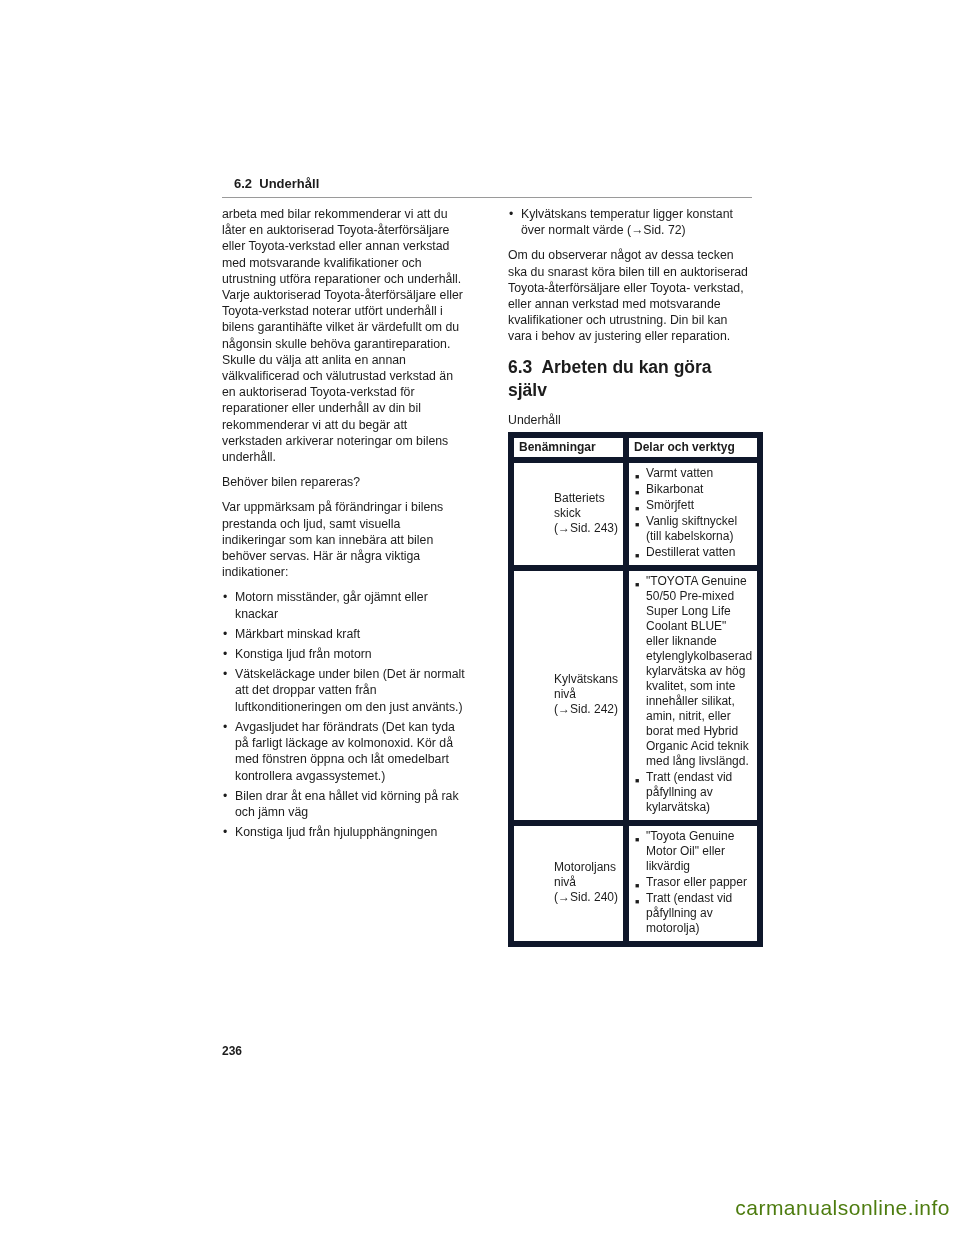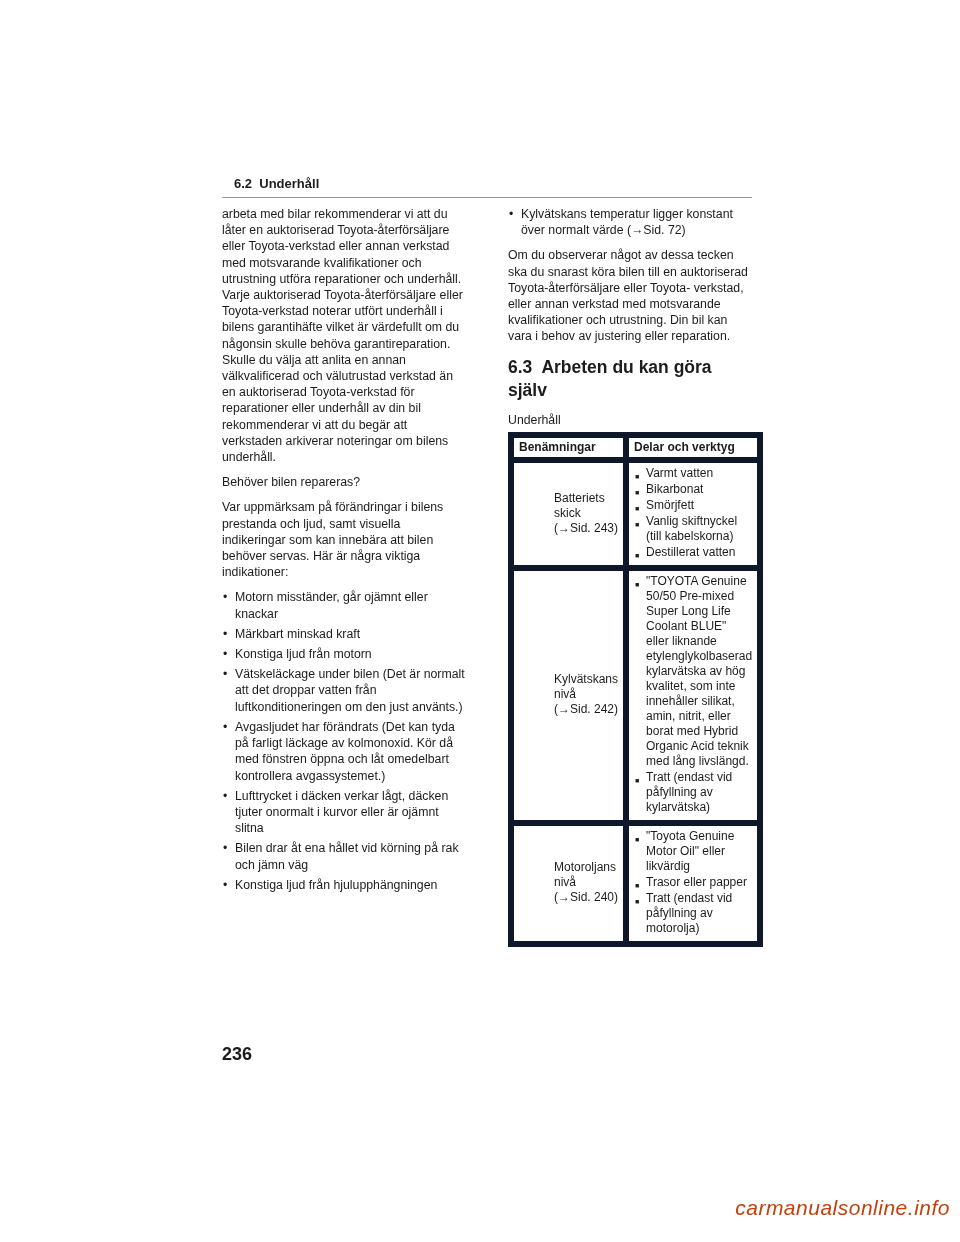--- a/index.html
+++ b/index.html
@@ -51,25 +51,25 @@
   }
   .maint th { font-weight:bold; padding:2px 5px; }
   .maint td { padding:3px 5px 4px; }
   .maint td.name-cell { width:88px; vertical-align:middle;padding-left:40px; }
   ul.sq { list-style:none; }
   ul.sq li { position:relative; padding-left:12px; margin-bottom:1px; }
   ul.sq li::before { content:"■"; font-size:7px; position:absolute; left:1px; top:3px; }
 
   .page-number {
     position:absolute; left:222px; top:1044px;
-    font-size:18px; font-weight:bold;
+    font-size:12px; font-weight:bold;
   }
   .watermark {
     position:absolute; right:10px; top:1196px;
-    font-size:21px; color:#c2410c; letter-spacing:0.5px;font-style:italic;
+    font-size:21px; color:#4d7c0f; letter-spacing:0.5px;
   }
 </style>
 </head>
 <body>
 
 <div class="page">
 
   <header class="page-header">
     <div class="header-title">6.2  Underhåll</div>
     <div class="header-rule"></div>
@@ -80,21 +80,20 @@
     <section class="col col-left">
       <p class="para">arbeta med bilar rekommenderar vi att du låter en auktoriserad Toyota-återförsäljare eller Toyota-verkstad eller annan verkstad med motsvarande kvalifikationer och utrustning utföra reparationer och underhåll. Varje auktoriserad Toyota-återförsäljare eller Toyota-verkstad noterar utfört underhåll i bilens garantihäfte vilket är värdefullt om du någonsin skulle behöva garantireparation. Skulle du välja att anlita en annan välkvalificerad och välutrustad verkstad än en auktoriserad Toyota-verkstad för reparationer eller underhåll av din bil rekommenderar vi att du begär att verkstaden arkiverar noteringar om bilens underhåll.</p>
       <p class="para bold">Behöver bilen repareras?</p>
       <p class="para">Var uppmärksam på förändringar i bilens prestanda och ljud, samt visuella indikeringar som kan innebära att bilen behöver servas. Här är några viktiga indikationer:</p>
       <ul class="bullets">
         <li>Motorn misständer, går ojämnt eller knackar</li>
         <li>Märkbart minskad kraft</li>
         <li>Konstiga ljud från motorn</li>
         <li>Vätskeläckage under bilen (Det är normalt att det droppar vatten från luftkonditioneringen om den just använts.)</li>
         <li>Avgasljudet har förändrats (Det kan tyda på farligt läckage av kolmonoxid. Kör då med fönstren öppna och låt omedelbart kontrollera avgassystemet.)</li>
-        <li>Lufttrycket i däcken verkar lågt, däcken tjuter onormalt i kurvor eller är ojämnt slitna</li>
         <li>Bilen drar åt ena hållet vid körning på rak och jämn väg</li>
         <li>Konstiga ljud från hjulupphängningen</li>
       </ul>
     </section>
 
     <section class="col col-right">
       <ul class="bullets">
         <li>Kylvätskans temperatur ligger konstant över normalt värde (→Sid. 72)</li>
       </ul>
       <p class="para">Om du observerar något av dessa tecken ska du snarast köra bilen till en auktoriserad Toyota-återförsäljare eller Toyota- verkstad, eller annan verkstad med motsvarande kvalifikationer och utrustning. Din bil kan vara i behov av justering eller reparation.</p>

